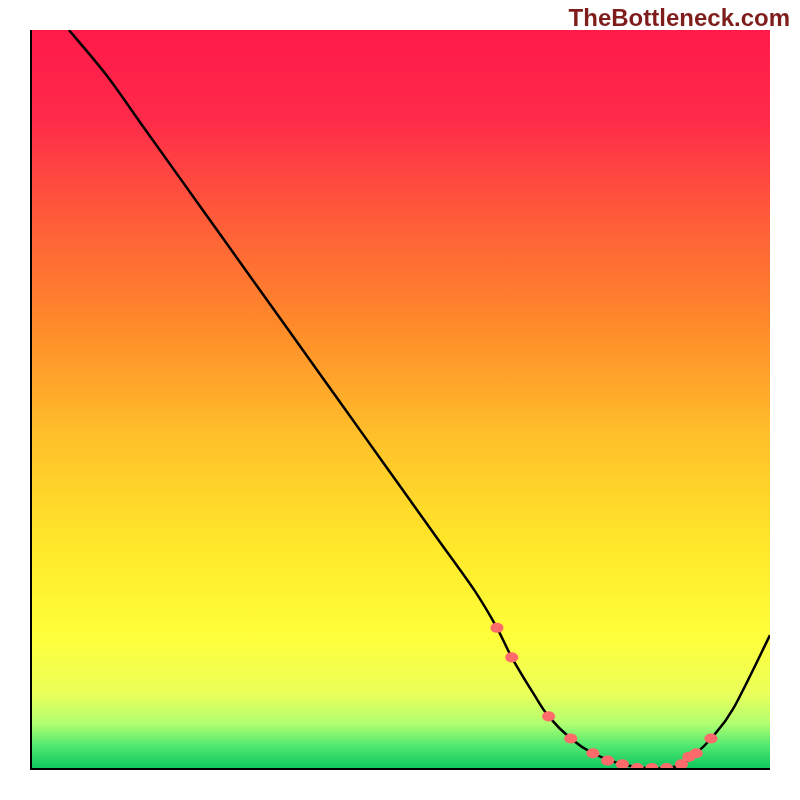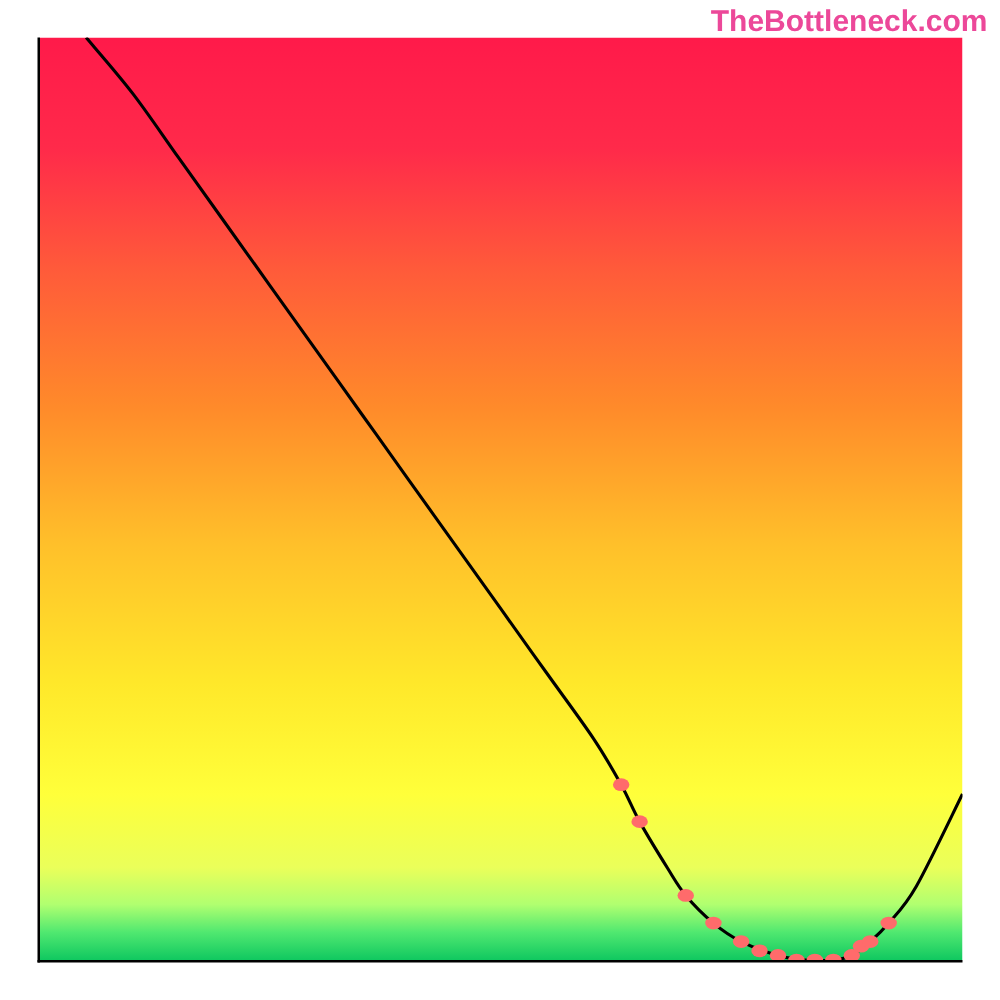--- a/index.html
+++ b/index.html
@@ -9,21 +9,21 @@
     width: 800px;
     height: 800px;
   }
   .watermark {
     position: absolute;
     top: 4px;
     right: 10px;
     font-family: Arial, sans-serif;
     font-size: 24px;
     font-weight: bold;
-    color: #ec4899;
+    color: #7f1d1d;
     z-index: 10;
   }
   .plot-area {
     position: absolute;
     left: 30px;
     top: 30px;
     width: 740px;
     height: 740px;
     border: 2px solid #000;
     border-top: none;

